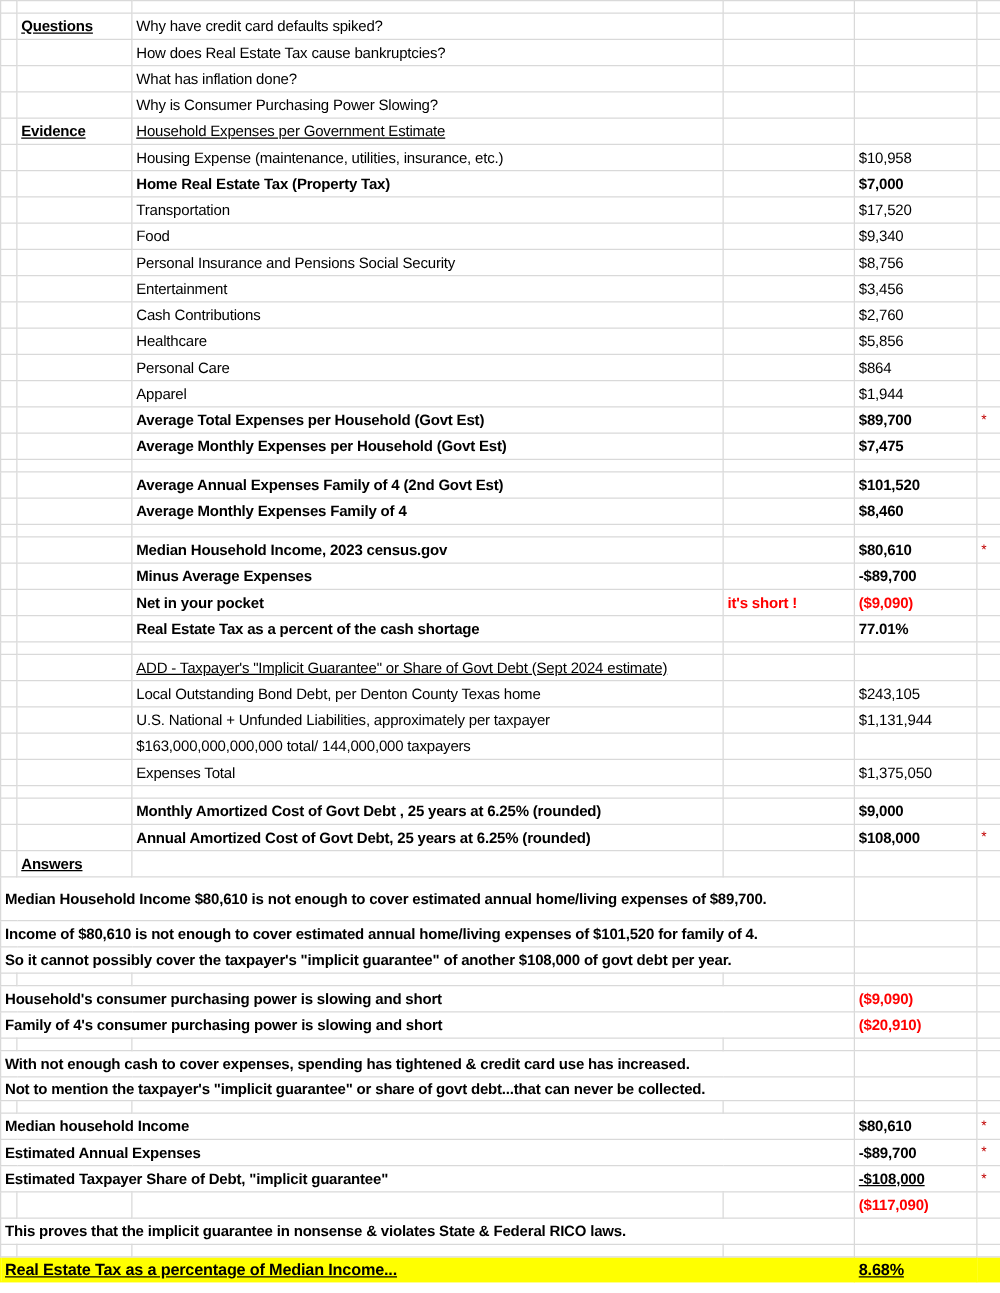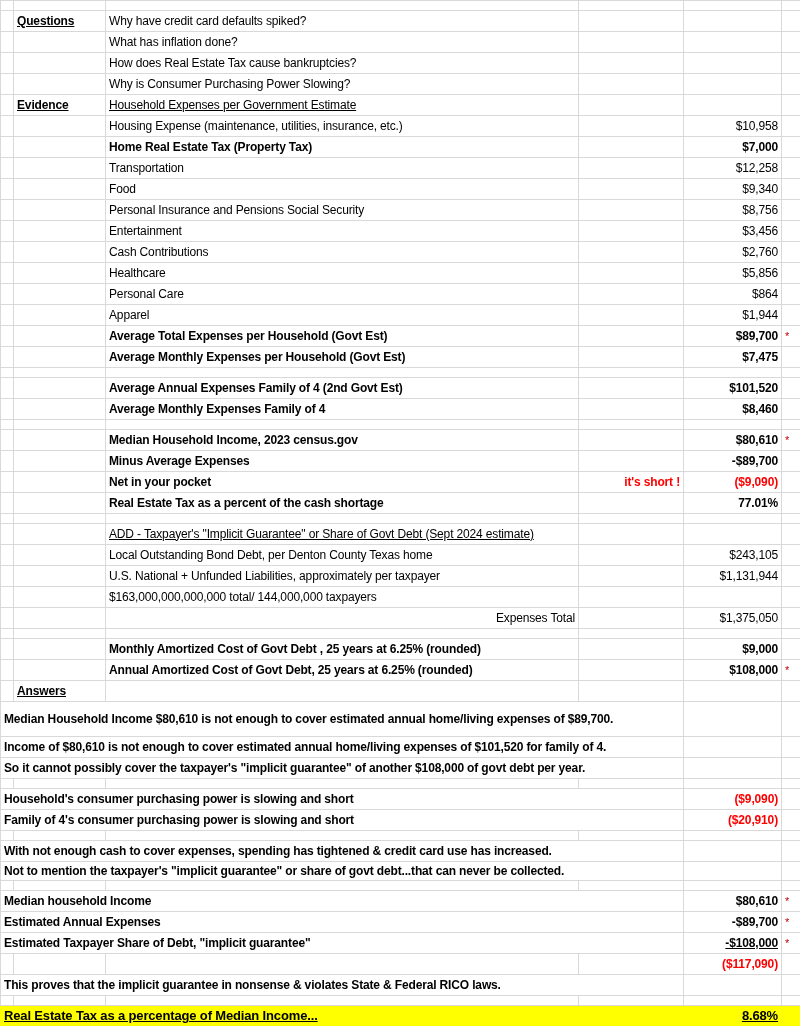--- a/index.html
+++ b/index.html
@@ -18,21 +18,21 @@
     white-space:nowrap;
     overflow:visible;
     line-height:13px;
     box-sizing:border-box;
     vertical-align:middle;
   }
   td.indent{padding-left:16px;}
   td.f-b{font-weight:bold;}
   td.f-u{text-decoration:underline;}
   td.f-r{color:var(--red);}
-  td.f-R{text-align:right;padding-right:4px;}
+  td.f-R{text-align:left;padding-right:4px;}
   td.f-m{color:var(--maroon);font-size:11px;padding-left:4px;vertical-align:middle;}
   td.f-B{font-size:13px;}
   tr.hl td{background:var(--hl);border-color:var(--hl);}
 </style>
 </head>
 <body>
 
 <div class="sheet">
   <table class="grid">
     <colgroup>
@@ -56,29 +56,29 @@
           <td></td>
           <td class="f-b f-u">Questions</td>
           <td>Why have credit card defaults spiked?</td>
           <td></td>
           <td></td>
           <td></td>
         </tr>
         <tr style="height: 21px;">
           <td></td>
           <td></td>
+          <td>How does Real Estate Tax cause bankruptcies?</td>
+          <td></td>
+          <td></td>
+          <td></td>
+        </tr>
+        <tr style="height: 21px;">
+          <td></td>
+          <td></td>
           <td>What has inflation done?</td>
-          <td></td>
-          <td></td>
-          <td></td>
-        </tr>
-        <tr style="height: 21px;">
-          <td></td>
-          <td></td>
-          <td>How does Real Estate Tax cause bankruptcies?</td>
           <td></td>
           <td></td>
           <td></td>
         </tr>
         <tr style="height: 21px;">
           <td></td>
           <td></td>
           <td>Why is Consumer Purchasing Power Slowing?</td>
           <td></td>
           <td></td>
@@ -106,21 +106,21 @@
           <td class="f-b">Home Real Estate Tax (Property Tax)</td>
           <td></td>
           <td class="f-b f-R">$7,000</td>
           <td></td>
         </tr>
         <tr style="height: 21px;">
           <td></td>
           <td></td>
           <td>Transportation</td>
           <td></td>
-          <td class="f-R">$12,258</td>
+          <td class="f-R">$17,520</td>
           <td></td>
         </tr>
         <tr style="height: 21px;">
           <td></td>
           <td></td>
           <td>Food</td>
           <td></td>
           <td class="f-R">$9,340</td>
           <td></td>
         </tr>

